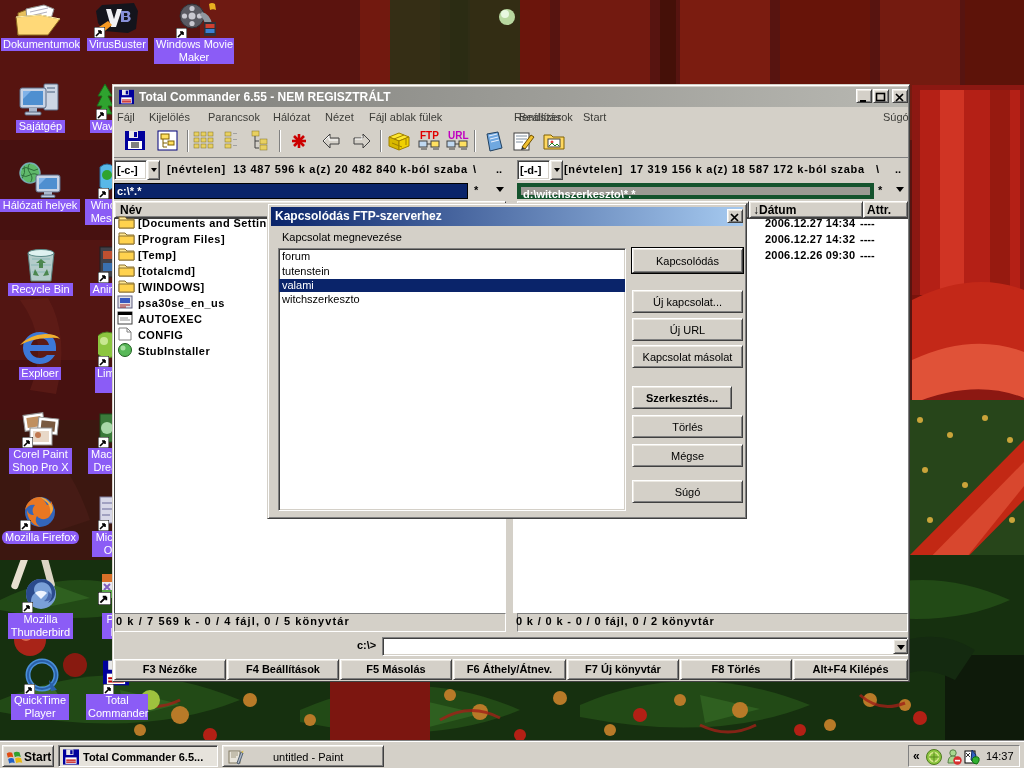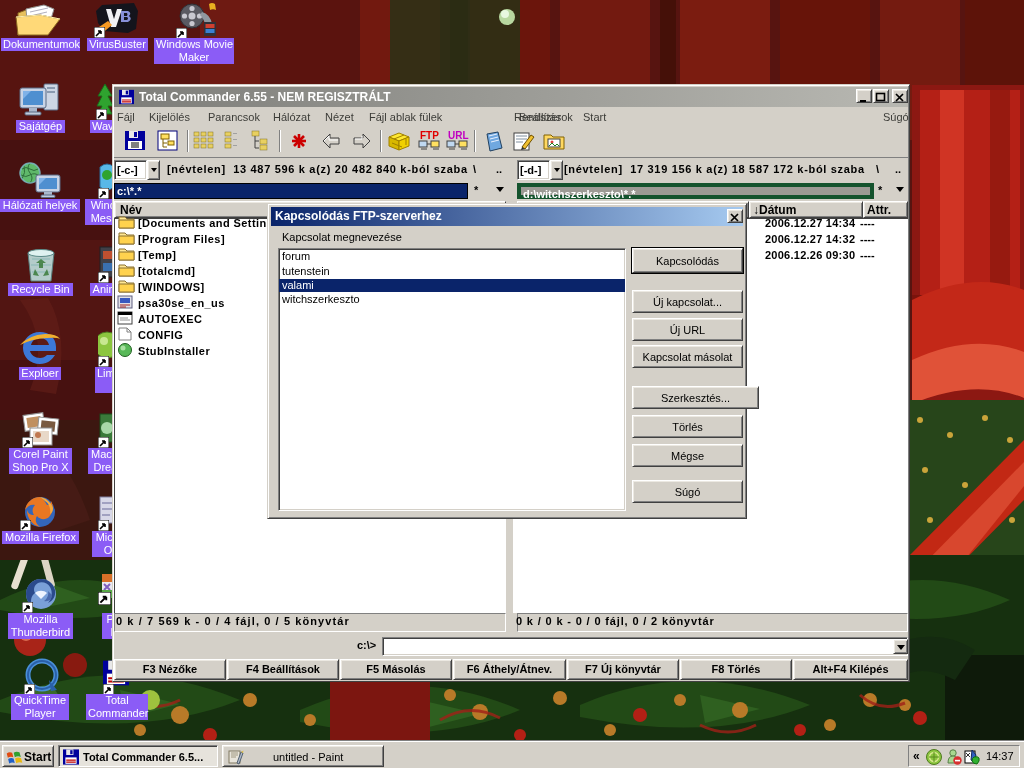--- a/index.html
+++ b/index.html
@@ -197,21 +197,21 @@
 
   <svg class="abs" style="left:20px;top:493px;" width="40" height="38" viewBox="0 0 40 38">
     <circle cx="20" cy="19" r="15" fill="#3366bb"></circle>
     <path d="M20 4 C12 4 6 10 5 17 C8 12 12 11 15 12 C12 15 12 19 14 22 C10 22 8 20 7 17 C7 25 12 32 20 34 C15 30 15 26 17 23 C20 27 26 27 29 24 C33 20 34 13 31 8 C31 11 29 12 27 12 C24 6 20 4 20 4 Z" fill="#e87722"></path>
     <path d="M20 4 C26 5 31 9 33 15 C33 18 32 20 30 21 C31 16 29 10 25 8 C23 6 21 5 20 4 Z" fill="#f4a83c"></path>
   </svg>
   <svg class="abs" style="left:20px;top:520px;" width="11" height="11" viewBox="0 0 11 11">
       <rect width="11" height="11" fill="#fff" stroke="#000"></rect>
       <path d="M2 9 L7 4 M7 4 L4 4 M7 4 L7 7" stroke="#000" stroke-width="1.6" fill="none"></path>
     </svg>
-  <div class="abs lbl" style="left:2px;top:531px;width:77px;">Mozilla Firefox</div>
+  <div class="abs lbl" style="left:2px;top:531px;width:77px;border-radius:6px;">Mozilla Firefox</div>
 
   <svg class="abs" style="left:22px;top:575px;" width="38" height="38" viewBox="0 0 38 38">
     <circle cx="19" cy="19" r="15" fill="#7aa0d8"></circle>
     <path d="M19 4 C10 4 4 11 4 19 C4 24 6 28 10 31 C8 26 9 21 13 18 C11 15 12 10 16 8 C20 6 26 8 28 12 C31 17 30 24 26 28 C31 26 34 21 33 15 C31 8 26 4 19 4 Z" fill="#2a4a8c"></path>
     <path d="M13 18 C16 15 22 15 25 18 L19 24 Z" fill="#eef4ff"></path>
     <path d="M22 26 C25 24 27 20 26 16 L30 20 C30 24 27 27 22 26 Z" fill="#4a6aac"></path>
   </svg>
   <svg class="abs" style="left:22px;top:602px;" width="11" height="11" viewBox="0 0 11 11">
       <rect width="11" height="11" fill="#fff" stroke="#000"></rect>
       <path d="M2 9 L7 4 M7 4 L4 4 M7 4 L7 7" stroke="#000" stroke-width="1.6" fill="none"></path>
@@ -629,21 +629,21 @@
     <div style="padding:0 3px;line-height:13px;background:#0a246a;color:#fff;">valami</div>
     <div style="padding:1px 3px;line-height:13px;">witchszerkeszto</div>
   </div>
   <div class="abs" id="dlgbtns" style="left:0;top:0;width:480px;height:316px;font-size:11px;">
     <div class="abs" style="left:363px;top:43px;width:113px;height:27px;border:1px solid #000;background:#d4d0c8;">
         <div class="btn" style="width:111px;height:25px;line-height:24px;">Kapcsolódás</div>
       </div>
     <div class="abs btn" style="left:364px;top:86px;width:111px;height:23px;line-height:22px;">Új kapcsolat...</div>
     <div class="abs btn" style="left:364px;top:114px;width:111px;height:23px;line-height:22px;">Új URL</div>
     <div class="abs btn" style="left:364px;top:141px;width:111px;height:23px;line-height:22px;text-align:center;">Kapcsolat másolat</div>
-    <div class="abs btn" style="left:364px;top:182px;width:127px;height:23px;line-height:22px;">Szerkesztés...</div>
+    <div class="abs btn" style="left:364px;top:182px;width:100px;height:23px;line-height:22px;font-weight:bold;">Szerkesztés...</div>
     <div class="abs btn" style="left:364px;top:211px;width:111px;height:23px;line-height:22px;">Törlés</div>
     <div class="abs btn" style="left:364px;top:240px;width:111px;height:23px;line-height:22px;">Mégse</div>
     <div class="abs btn" style="left:364px;top:276px;width:111px;height:23px;line-height:22px;">Súgó</div>
   </div>
 </div>
 
 <div class="abs" style="left:0;top:741px;width:1024px;height:27px;background:#d4d0c8;border-top:1px solid #fff;box-shadow:0 -1px 0 #808080;z-index:30;" id="taskbar">
   <div class="abs btn" style="left:2px;top:3px;width:52px;height:22px;">
     <svg class="abs" style="left:2px;top:2px;" width="18" height="18" viewBox="0 0 18 18">
       <g transform="rotate(-4 9 9)">

